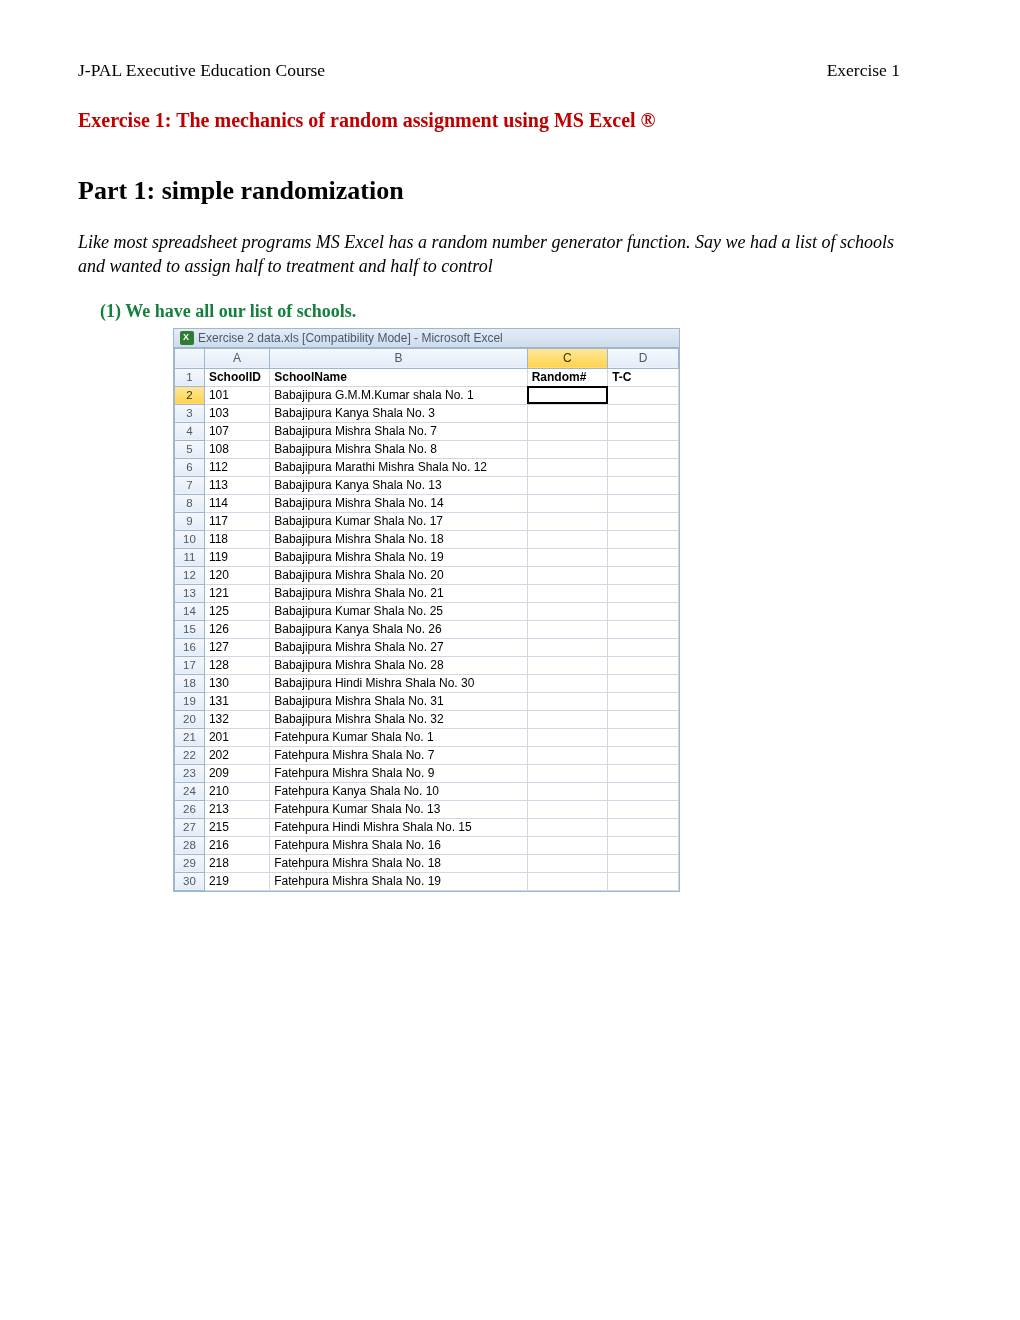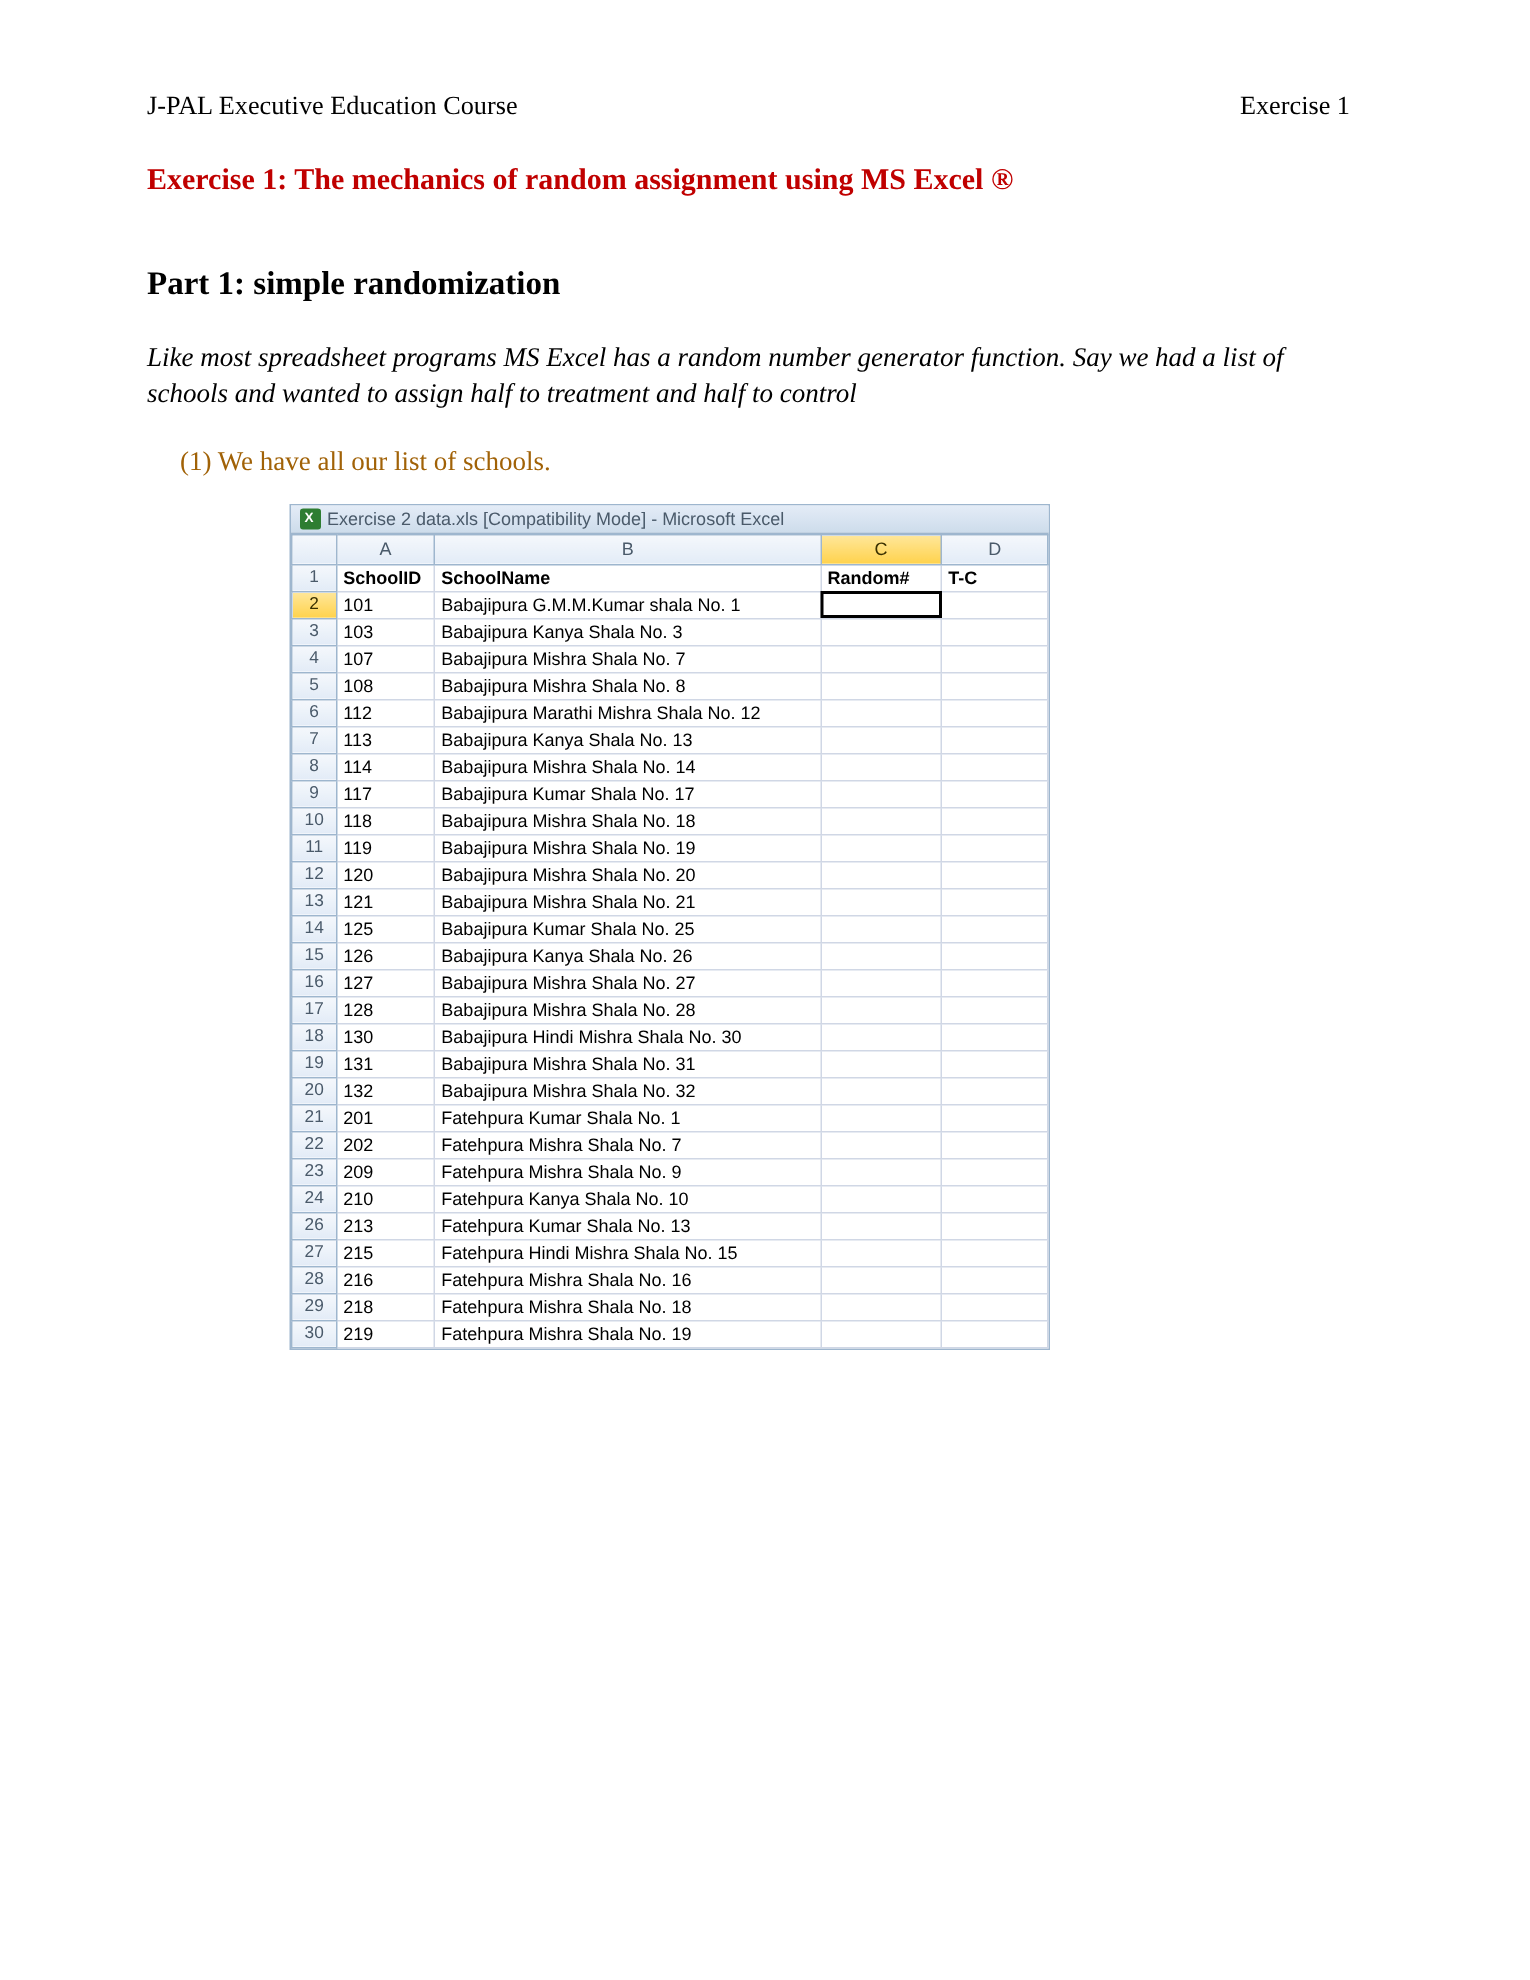--- a/index.html
+++ b/index.html
@@ -3,55 +3,55 @@
   <meta charset="utf-8">
   <style>
     body {
       margin: 0;
       padding: 0;
       font-family: Georgia, 'Times New Roman', serif;
       background: #fff;
       width: 1020px;
     }
     .page {
-      padding: 60px 120px 60px 98px;
+      padding: 60px 120px 60px 78px;
     }
     .header-row {
       display: flex;
       justify-content: space-between;
       font-size: 17.5px;
       color: #000;
       margin-bottom: 28px;
     }
     .title {
       color: #c00000;
       font-size: 20px;
       font-weight: bold;
       font-family: Georgia, serif;
       margin-bottom: 44px;
     }
     .part-title {
       font-weight: bold;
-      font-size: 22px;
+      font-size: 26px;
       color: #000;
       margin-bottom: 24px;
     }
     .body-text {
       font-size: 18px;
       color: #000;
       line-height: 1.35;
       margin-bottom: 22px;
       font-style: italic;
     }
     .list-item {
-      font-weight: normal;
+      font-weight: bold;
       font-size: 18px;
-      color: #a16207;
+      color: #15803d;
       margin-left: 22px;
-      margin-bottom: 18px;
+      margin-bottom: 6px;
     }
     .excel-wrap {
       margin-left: 95px;
       width: 505px;
       border: 1px solid #9eb6ce;
       font-family: 'Segoe UI', Tahoma, sans-serif;
     }
     .excel-titlebar {
       background: linear-gradient(#e4ecf7, #cddceb);
       font-size: 12px;

